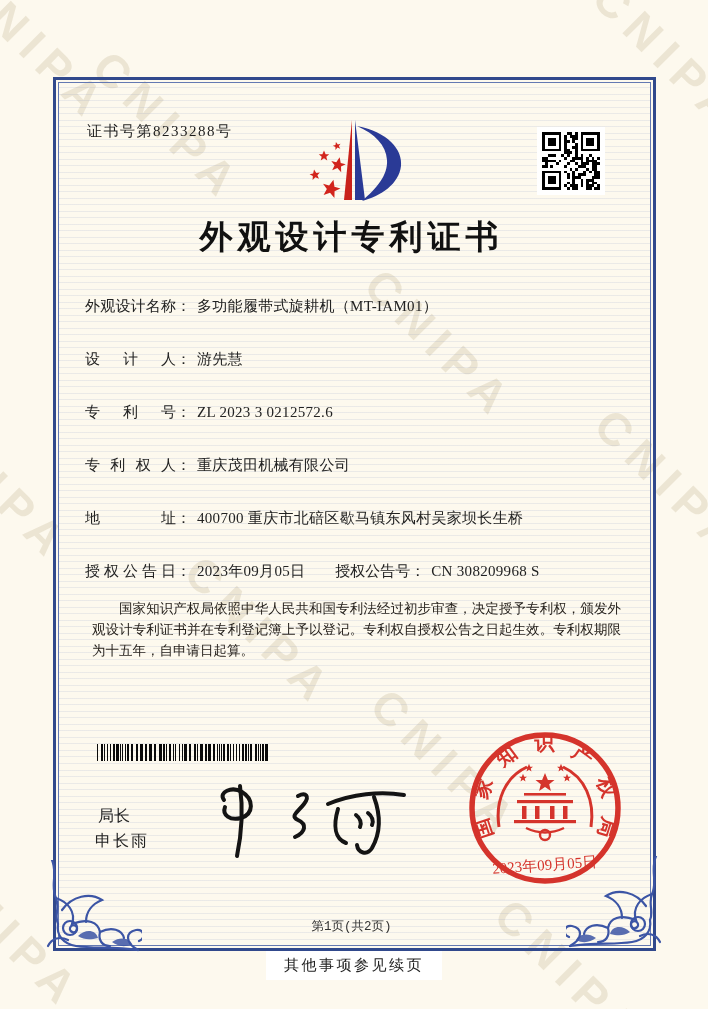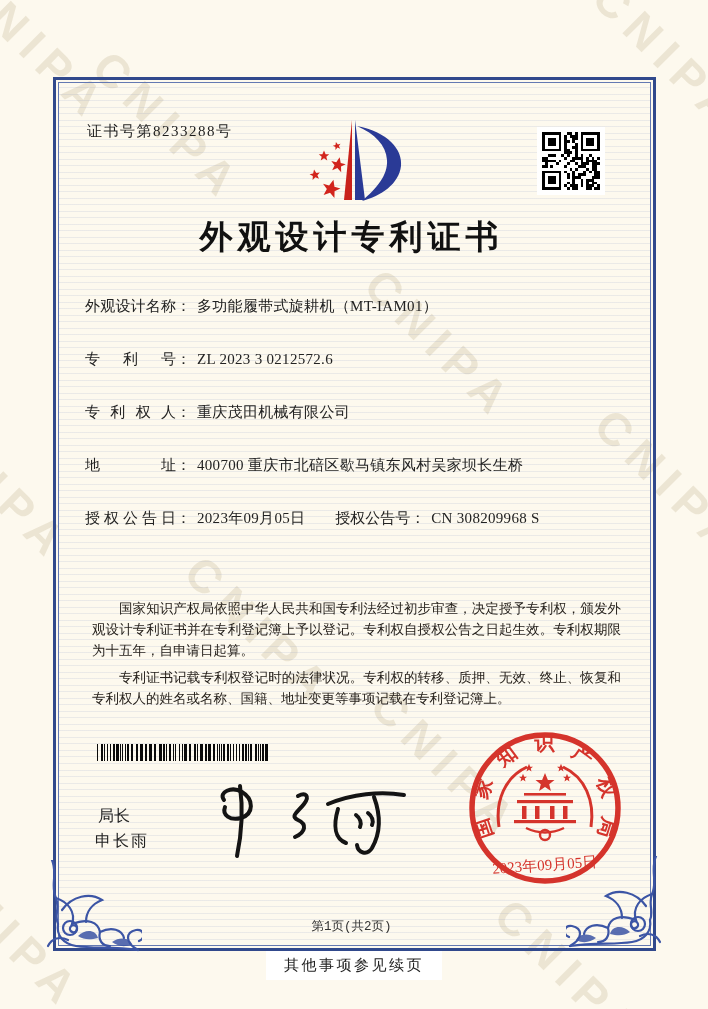--- a/index.html
+++ b/index.html
@@ -287,36 +287,38 @@
       </svg>
   </div>
 
   <div class="title">外观设计专利证书</div>
 
   <div class="fields">
     <div class="frow">
       <span class="flabel">外观设计名称</span><span class="fcolon">：</span><span class="fvalue">多功能履带式旋耕机（MT-IAM01）</span>
     </div>
     <div class="frow">
+      <span class="flabel">设 计 人</span><span class="fcolon">：</span><span class="fvalue">游先慧</span>
+    </div>
+    <div class="frow">
       <span class="flabel">专 利 号</span><span class="fcolon">：</span><span class="fvalue">ZL 2023 3 0212572.6</span>
     </div>
     <div class="frow">
       <span class="flabel">专 利 权 人</span><span class="fcolon">：</span><span class="fvalue">重庆茂田机械有限公司</span>
     </div>
     <div class="frow">
       <span class="flabel">地 址</span><span class="fcolon">：</span><span class="fvalue">400700 重庆市北碚区歇马镇东风村吴家坝长生桥</span>
     </div>
     <div class="frow">
       <span class="flabel">授权公告日</span><span class="fcolon">：</span><span class="fvalue">2023年09月05日</span><span class="fpair2"><span class="flabel2">授权公告号</span><span class="fcolon">：</span><span class="fvalue">CN 308209968 S</span></span>
     </div>
   </div>
 
   <div class="body-text">
     <p>国家知识产权局依照中华人民共和国专利法经过初步审查，决定授予专利权，颁发外观设计专利证书并在专利登记簿上予以登记。专利权自授权公告之日起生效。专利权期限为十五年，自申请日起算。</p>
-    <p>专利证书记载专利权登记时的法律状况。专利权的转移、质押、无效、终止、恢复和专利权人的姓名或名称、国籍、地址变更等事项记载在专利登记簿上。</p>
   </div>
 
   <svg id="barcode-svg" class="barcode" width="172" height="17" viewBox="0 0 172 17">
       <rect x="0" y="0" width="1" height="17" fill="#0a0a0a"></rect>
       <rect x="4" y="0" width="2" height="17" fill="#0a0a0a"></rect>
       <rect x="7" y="0" width="1" height="17" fill="#0a0a0a"></rect>
       <rect x="10" y="0" width="1" height="17" fill="#0a0a0a"></rect>
       <rect x="13" y="0" width="1" height="17" fill="#0a0a0a"></rect>
       <rect x="16" y="0" width="2" height="17" fill="#0a0a0a"></rect>
       <rect x="19" y="0" width="3" height="17" fill="#0a0a0a"></rect>

